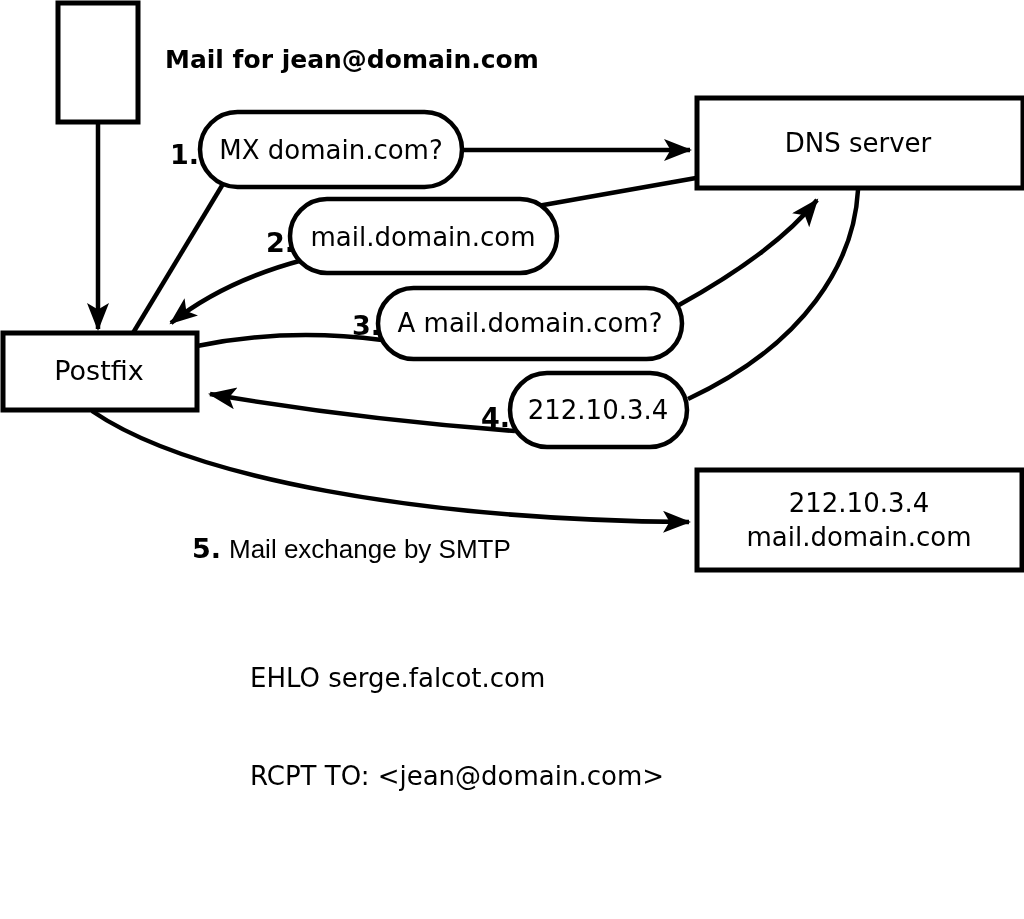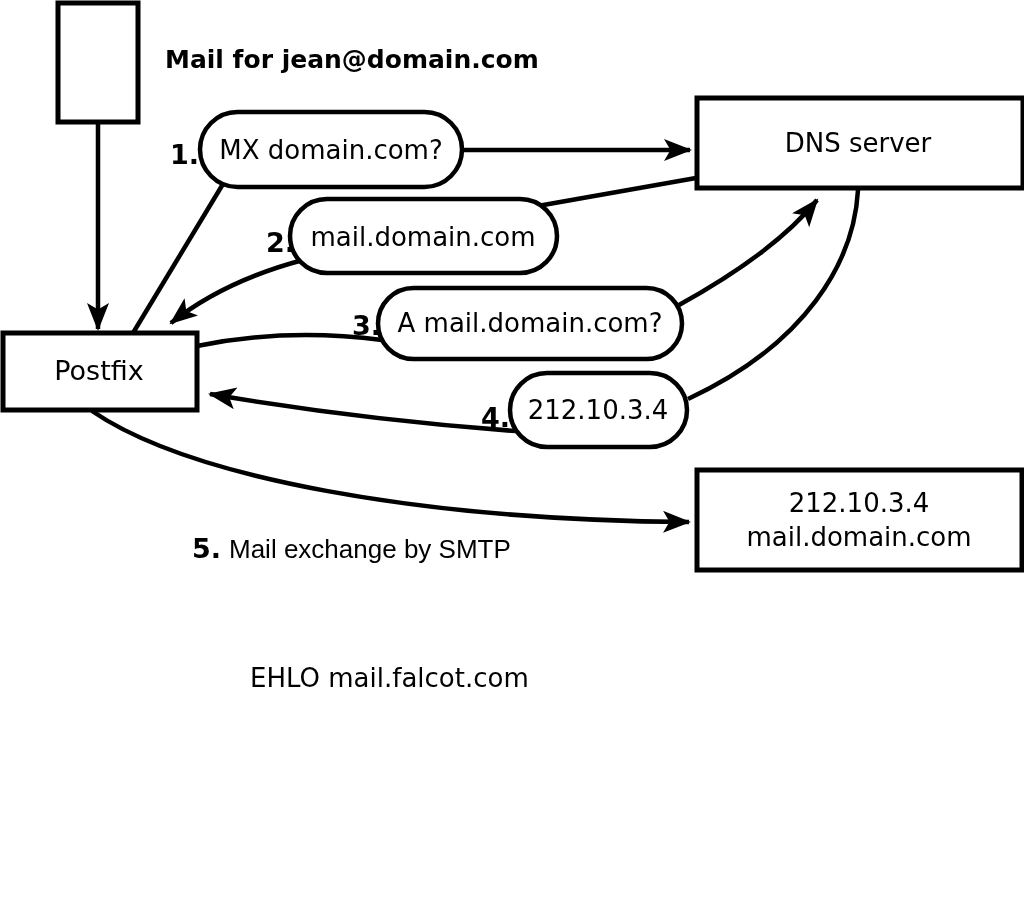--- a/index.html
+++ b/index.html
@@ -119,21 +119,22 @@
     <text class="step-num" x="266" y="252">2.</text>
     <text class="step-num" x="352" y="335">3.</text>
     <text class="step-num" x="481" y="427">4.</text>
     <text class="step-num" x="192" y="558">5.</text>
     <text class="label label-sans" x="229" y="558">Mail exchange by SMTP</text>
 
     <text class="note" x="165" y="68">Mail for jean@domain.com</text>
   </svg>
 
   <div id="smtp-block">
-    <div class="smtp-line">EHLO mail.falcot.com</div>
+    <div class="smtp-line">EHLO serge.falcot.com</div>
+    <div class="smtp-line">RCPT TO: &lt;jean@domain.com&gt;</div>
     
     
     
     
     
     
     
   </div>
 
 </div>

